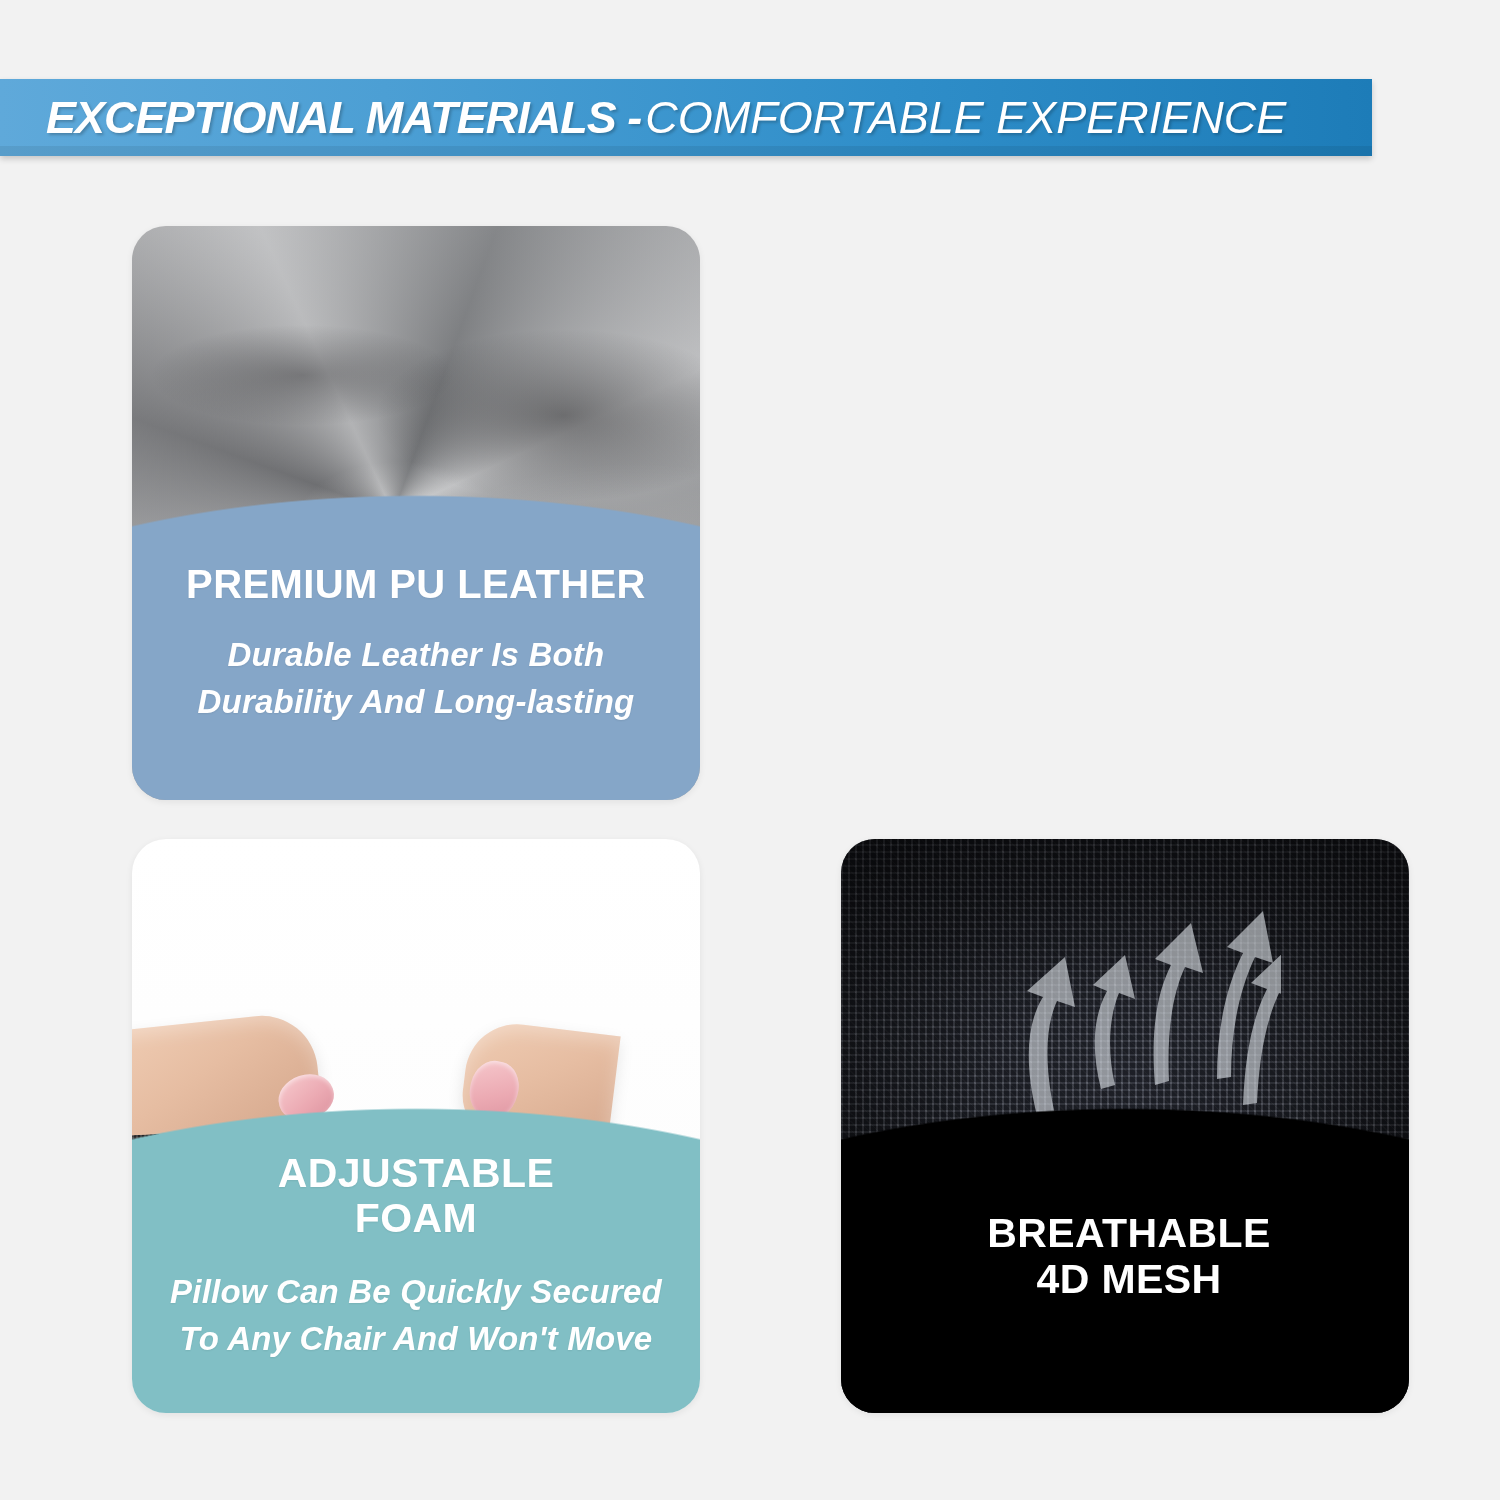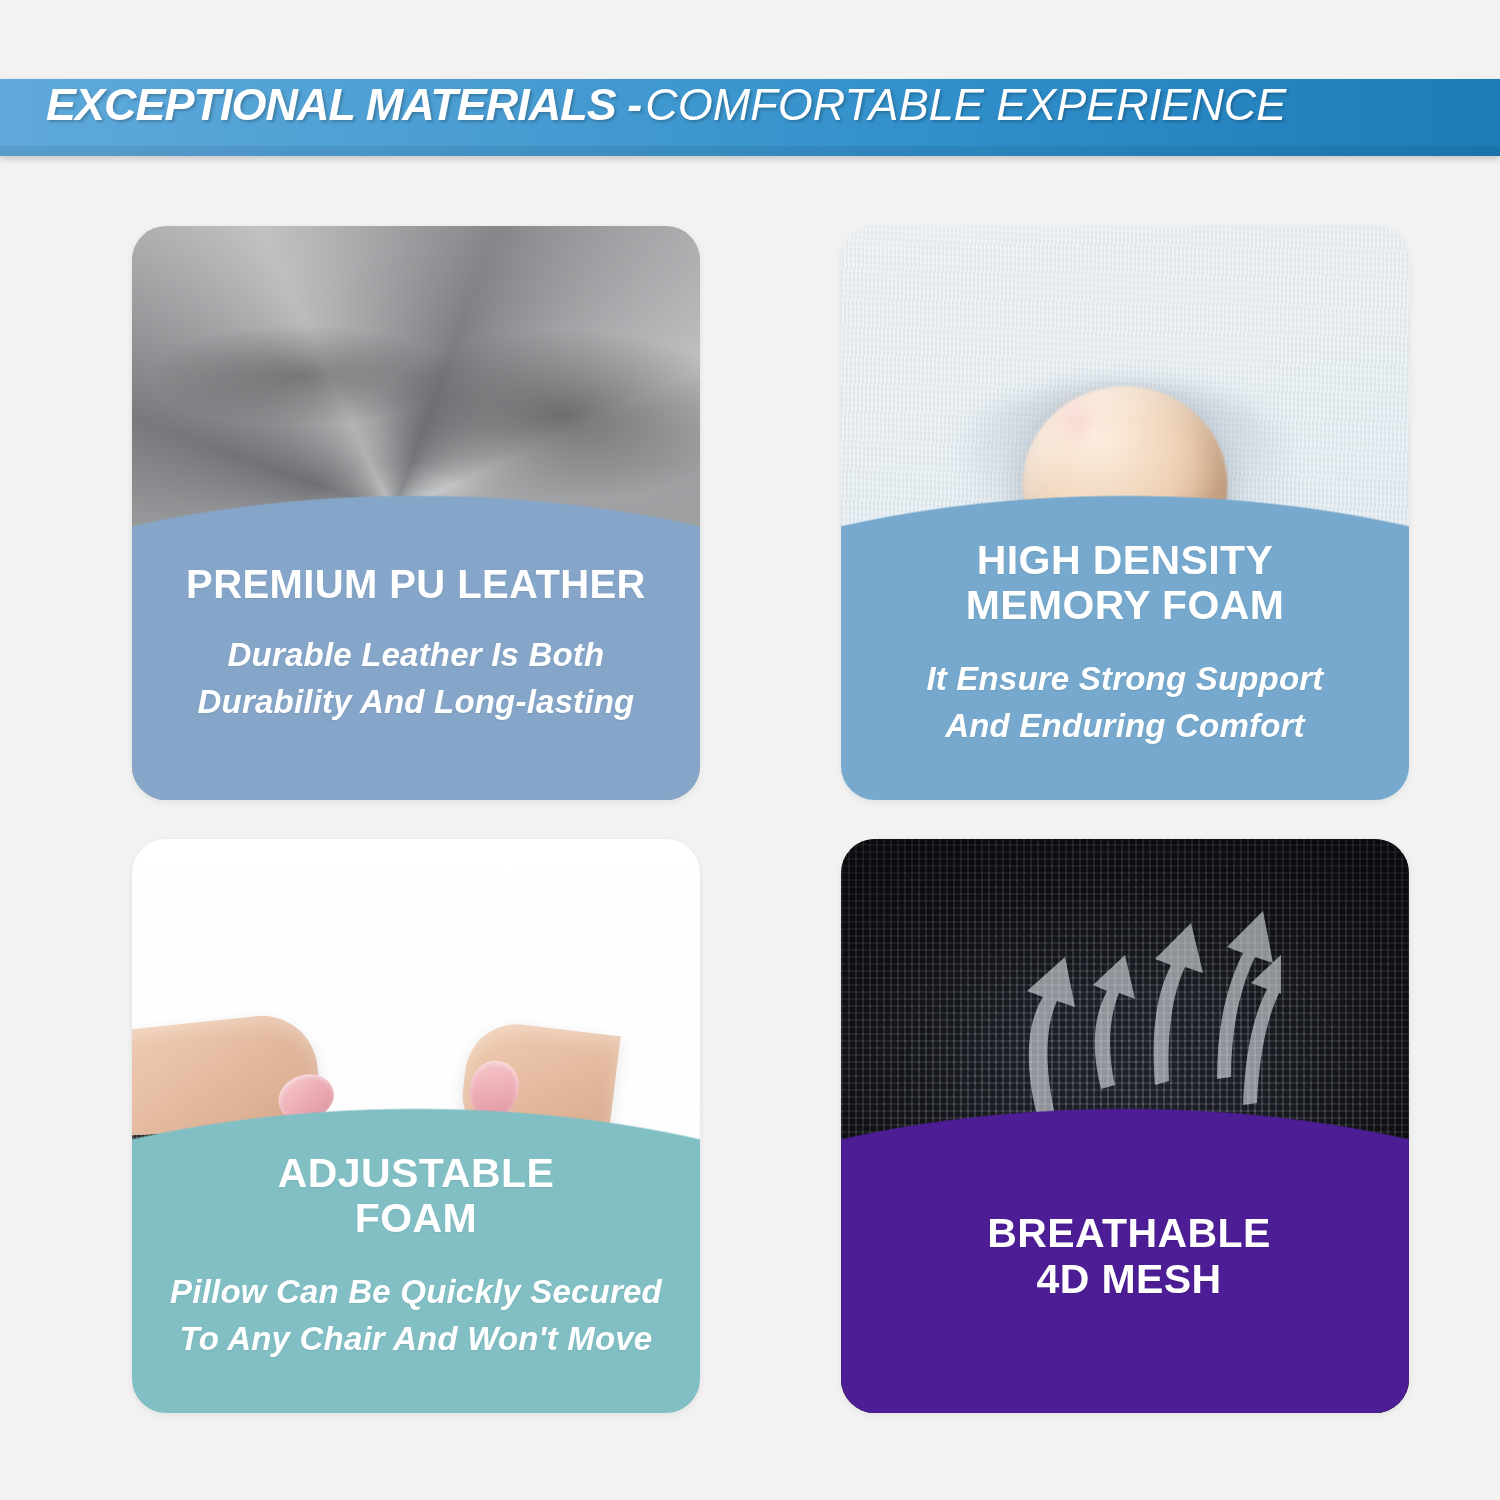--- a/index.html
+++ b/index.html
@@ -17,25 +17,26 @@
     width: 1500px;
     height: 1500px;
     background: #f2f2f2;
   }
 
   
   .banner {
     position: absolute;
     left: 0;
     top: 79px;
-    width: 1500px;
+    width: 1372px;
     height: 77px;
     background: linear-gradient(to right, #5fa9da 0%, #4c9fd4 28%, #2f8ec9 65%, #1d7cb8 100%);
     box-shadow: 0 3px 6px rgba(0,0,0,0.18);
     display: flex;
+    align-items: center;
     overflow: hidden;
   }
   .banner::after {
     content: "";
     position: absolute;
     left: 0; right: 0; bottom: 0;
     height: 10px;
     background: rgba(0,0,0,0.07);
   }
   .banner-text {
@@ -103,21 +104,21 @@
     text-align: center;
     color: #ffffff;
     padding: 0 24px 8px;
     
     -webkit-mask-image: radial-gradient(115% 100% at 50% 100%, #000 99.4%, transparent 100%);
     mask-image: radial-gradient(115% 100% at 50% 100%, #000 99.4%, transparent 100%);
   }
   .cap-blue   { background: #85a6c8; }
   .cap-blue2  { background: #76a9cd; }
   .cap-teal   { background: #81bfc5; }
-  .cap-blue3  { background: #4c1d95; padding-left: 32px; }
+  .cap-blue3  { background: #000000; padding-left: 32px; }
 
   .cap-title {
     font-size: 41px;
     font-weight: 700;
     line-height: 1.10;
     letter-spacing: 0.4px;
     white-space: pre-line;
     text-shadow: 0 1px 2px rgba(0,0,0,0.07);
   }
   .cap-sub {
@@ -313,42 +314,20 @@
 
     <div class="card tl shadowcard">
       <div class="photo leather"></div>
       <div class="caption cap-blue">
         <div class="cap-title">PREMIUM PU LEATHER</div>
         <div class="cap-sub">Durable Leather Is Both
 Durability And Long-lasting</div>
       </div>
     </div>
 
-    <div class="card tr shadowcard">
-      <div class="photo foam">
-        <div class="foam-noise"></div>
-        <div class="dimple"></div>
-        <div class="ball-shadow"></div>
-        <div class="ball"></div>
-        <div class="arc"></div>
-        <svg class="arrows" viewBox="0 0 220 120">
-          <g fill="#6ecbf0" opacity="0.92">
-            <path d="M34 120 L34 40 L18 40 L47 4 L76 40 L60 40 L60 120 Z" transform="rotate(-18 47 60)"></path>
-            <path d="M96 120 L96 36 L80 36 L109 0 L138 36 L122 36 L122 120 Z"></path>
-            <path d="M158 120 L158 40 L142 40 L171 4 L200 40 L184 40 L184 120 Z" transform="rotate(18 171 60)"></path>
-          </g>
-        </svg>
-      </div>
-      <div class="caption cap-blue2">
-        <div class="cap-title">HIGH DENSITY
-MEMORY FOAM</div>
-        <div class="cap-sub">It Ensure Strong Support
-And Enduring Comfort</div>
-      </div>
-    </div>
 
     <div class="card bl shadowcard">
       <div class="photo strapbg">
         <div class="hand l1"></div>
         <div class="hand l2"></div>
         <div class="webbing left"></div>
         <div class="buckle-male"></div>
         <div class="nail n1"></div>
         <div class="nail n2"></div>
         <div class="buckle-female"></div>

